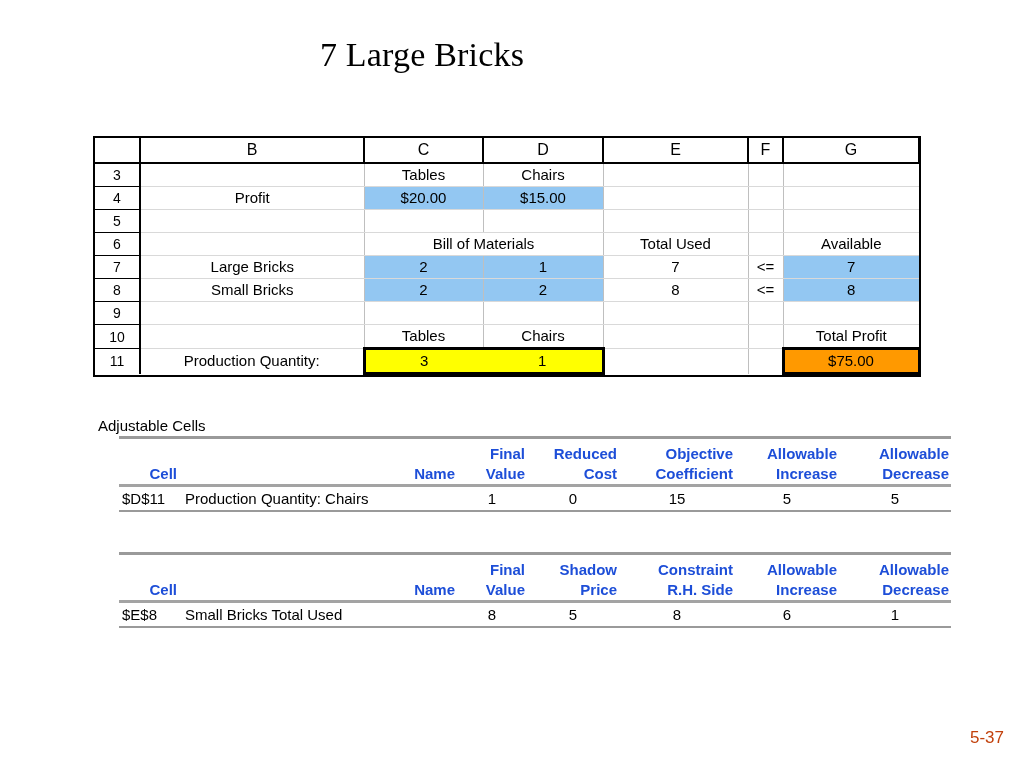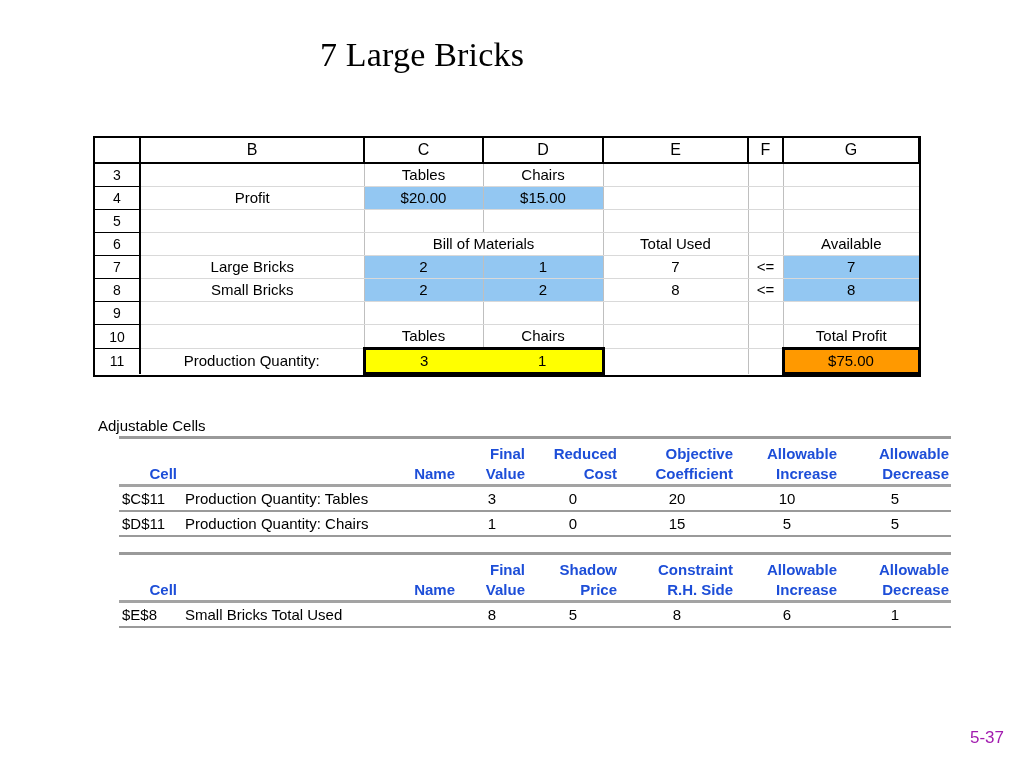--- a/index.html
+++ b/index.html
@@ -144,21 +144,21 @@
   .report tbody td.t-cell { text-align: left; padding-left: 3px; }
   .report tbody td.t-name { text-align: left; padding-left: 6px; }
   .report .rule-top { border-top: 3px solid #9a9a9a; }
 
   
   #page-number {
     position: absolute;
     right: 20px;
     bottom: 20px;
     font-size: 17px;
-    color: #a21caf;
+    color: #c2410c;
   }
 </style>
 </head>
 <body>
 
 <div id="slide-title">7 Large Bricks</div>
 
 <div id="spreadsheet">
   <table>
     <colgroup>
@@ -301,29 +301,20 @@
         <td class="h-name">Name</td>
         <td>Value</td>
         <td>Cost</td>
         <td>Coefficient</td>
         <td>Increase</td>
         <td>Decrease</td>
       </tr>
     </thead>
     <tbody>
       <tr>
-        <td class="t-cell">$C$11</td>
-        <td class="t-name">Production Quantity: Tables</td>
-        <td>3</td>
-        <td>0</td>
-        <td>20</td>
-        <td>10</td>
-        <td>5</td>
-      </tr>
-      <tr>
         <td class="t-cell">$D$11</td>
         <td class="t-name">Production Quantity: Chairs</td>
         <td>1</td>
         <td>0</td>
         <td>15</td>
         <td>5</td>
         <td>5</td>
       </tr>
     </tbody>
   </table>

